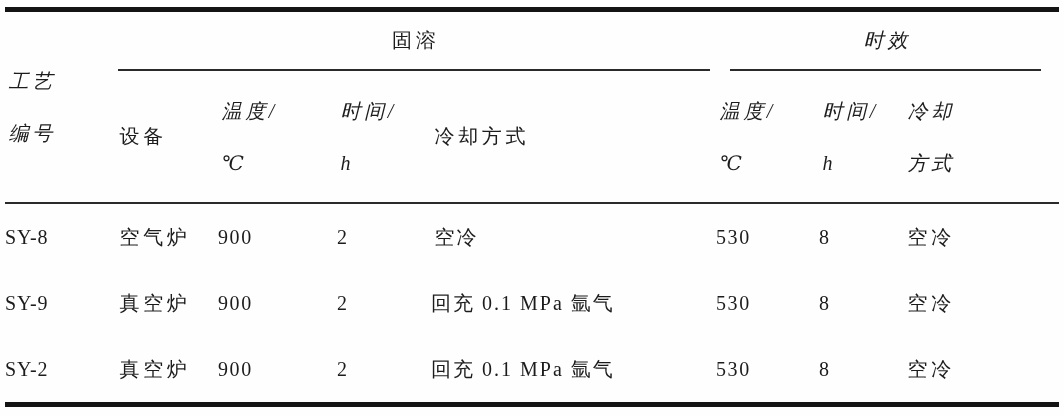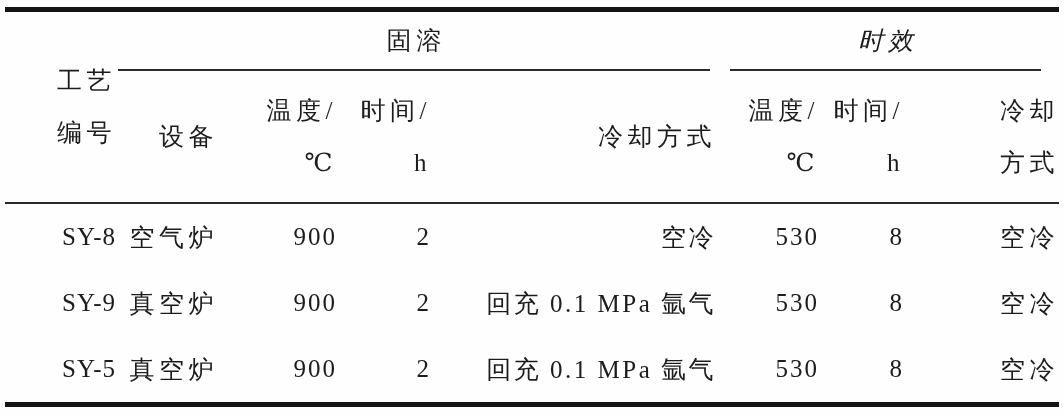--- a/index.html
+++ b/index.html
@@ -15,23 +15,23 @@
   }
   table.ht-table {
     width: 1054px;
     table-layout: fixed;
     border-collapse: collapse;
     border-top: 5px solid #141414;
     border-bottom: 5px solid #141414;
   }
   th, td {
     font-weight: normal;
-    text-align: right;
+    text-align: left;
     vertical-align: middle;
-    font-size: 25px;
+    font-size: 20px;
     padding: 0;
     overflow: hidden;
     white-space: nowrap;
   }
   
   col.c-id   { width: 111px; }
   col.c-eq   { width: 102px; }
   col.c-t1   { width: 119px; }
   col.c-h1   { width: 94px;  }
   col.c-cool { width: 285px; }
@@ -49,21 +49,21 @@
     border-bottom: 2px solid #2a2a2a;
     letter-spacing: 0.2em;
     text-indent: 0.2em;
   }
   .group-inner.solution { margin: 0 6px 0 2px; }
   .group-inner.aging    { margin: 0 18px 0 14px; font-style: italic; }
 
   tr.row-sub th { height: 131px; border-bottom: 2px solid #2a2a2a; }
   th.rowspan-id { border-bottom: 2px solid #2a2a2a; }
 
-  .two-line { line-height: 52px; }
+  .two-line { line-height: 52px; font-style: italic; }
   .cjk { letter-spacing: 0.18em; text-indent: 0.18em; }
 
   
   tbody td { height: 66px; letter-spacing: 0.1em; }
   tbody td.cjk-cell { letter-spacing: 0.18em; text-indent: 0.18em; }
   tbody td.num-cell { letter-spacing: 0.08em; }
   tbody td.id-cell  { letter-spacing: 0.04em; }
   tbody td.cool-cell { letter-spacing: 0.1em; }
 </style>
 </head>
@@ -134,21 +134,21 @@
         <td class="id-cell">SY-9</td>
         <td class="cjk-cell">真空炉</td>
         <td class="num-cell">900</td>
         <td class="num-cell">2</td>
         <td class="cool-cell">回充 0.1 MPa 氩气</td>
         <td class="num-cell">530</td>
         <td class="num-cell">8</td>
         <td class="cjk-cell">空冷</td>
       </tr>
       <tr>
-        <td class="id-cell">SY-5</td>
+        <td class="id-cell">SY-2</td>
         <td class="cjk-cell">真空炉</td>
         <td class="num-cell">900</td>
         <td class="num-cell">2</td>
         <td class="cool-cell">回充 0.1 MPa 氩气</td>
         <td class="num-cell">530</td>
         <td class="num-cell">8</td>
         <td class="cjk-cell">空冷</td>
       </tr>
     </tbody>
   </table>

